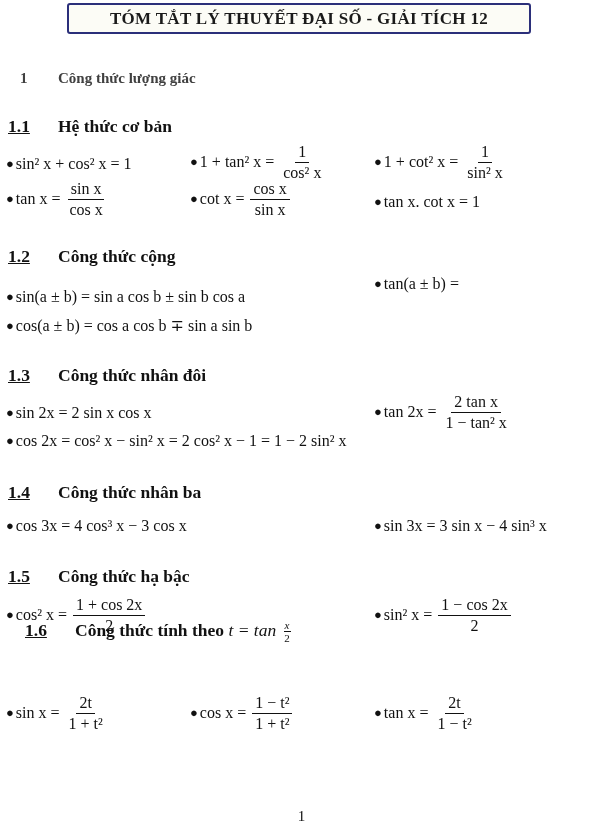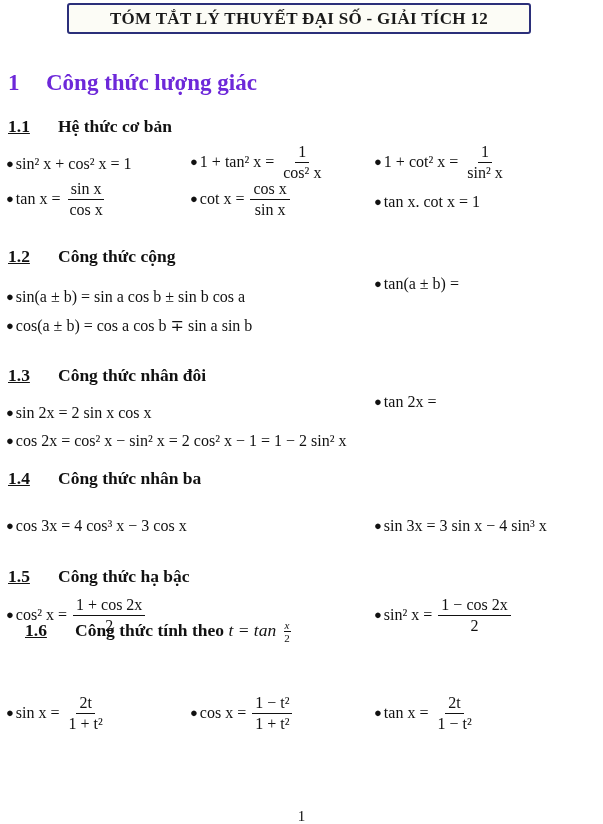--- a/index.html
+++ b/index.html
@@ -11,22 +11,22 @@
     position: absolute; left: 67px; top: 3px; width: 464px; height: 31px;
     border: 2px solid #2b2f7a; border-radius: 3px; background: #fcfcf6;
     display: flex; align-items: center; justify-content: center;
     box-sizing: border-box;
   }
   .title-text {
     font-family: "Liberation Serif", "DejaVu Serif", serif;
     font-weight: bold; font-size: 17px; letter-spacing: 0.3px; color: #1a1a1a;
   }
   .h1 {
-    position: absolute; left: 8px; font-family: "Liberation Serif", serif;
-    font-weight: bold; font-size: 23px; color: #6d28d9;
+    position: absolute; left: 20px; font-family: "Liberation Serif", serif;
+    font-weight: bold; font-size: 15px; color: #404040;
   }
   .h1 .num { display: inline-block; width: 38px; }
   .h2 {
     position: absolute; left: 8px; font-family: "Liberation Serif", serif;
     font-weight: bold; font-size: 17.5px; color: #111; white-space: nowrap;
   }
   .h2 .num { display: inline-block; width: 50px; text-decoration: underline; }
   .h2 .math-inline { font-weight: normal; }
   .formula {
     position: absolute; font-family: "Liberation Serif", serif; font-size: 16px;
@@ -124,27 +124,31 @@
 <div class="h2" style="top:365px;">
   <span class="num">1.3</span><span>Công thức nhân đôi</span>
 </div>
 <div class="formula" style="left:6px; top:404px;">
   <span class="bullet">●</span>
     <span>sin 2x = 2 sin x cos x</span>
 </div>
 <div class="formula" style="left:374px; top:393px;">
   <span class="bullet">●</span>
     <span>tan 2x =</span>
+  <span class="frac">
+      <span class="num-part">2 tan x</span>
+      <span class="den-part">1 − tan² x</span>
+    </span>
 </div>
 <div class="formula" style="left:6px; top:432px;">
   <span class="bullet">●</span>
     <span>cos 2x = cos² x − sin² x = 2 cos² x − 1 = 1 − 2 sin² x</span>
 </div>
 
-<div class="h2" style="top:468px;">
+<div class="h2" style="top:482px;">
   <span class="num">1.4</span><span>Công thức nhân ba</span>
 </div>
 <div class="formula" style="left:6px; top:517px;">
   <span class="bullet">●</span>
     <span>cos 3x = 4 cos³ x − 3 cos x</span>
 </div>
 <div class="formula" style="left:374px; top:517px;">
   <span class="bullet">●</span>
     <span>sin 3x = 3 sin x − 4 sin³ x</span>
 </div>

